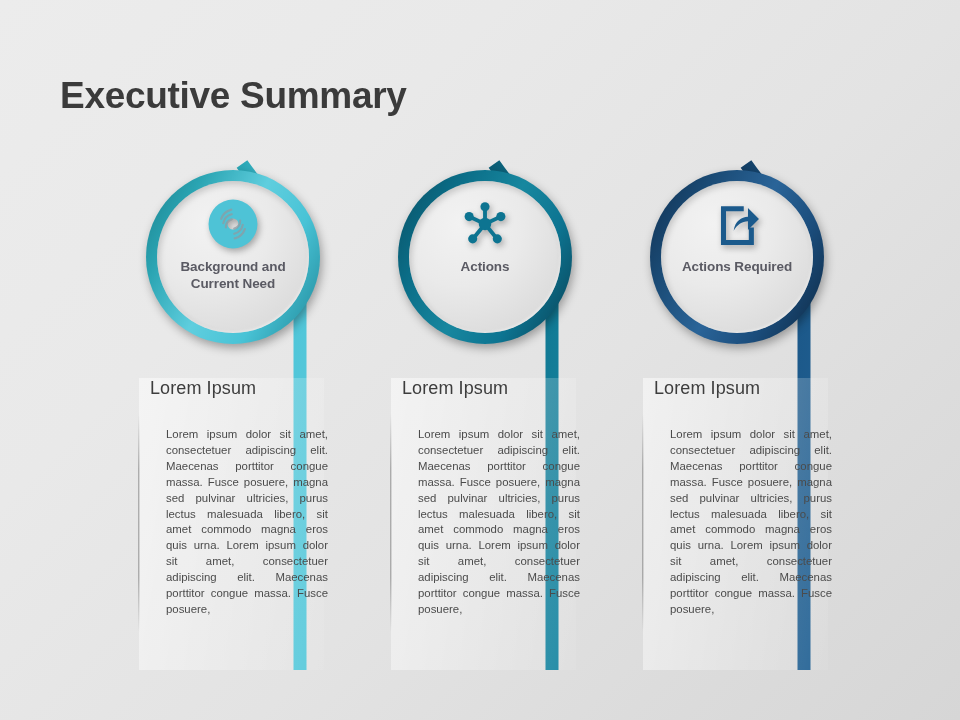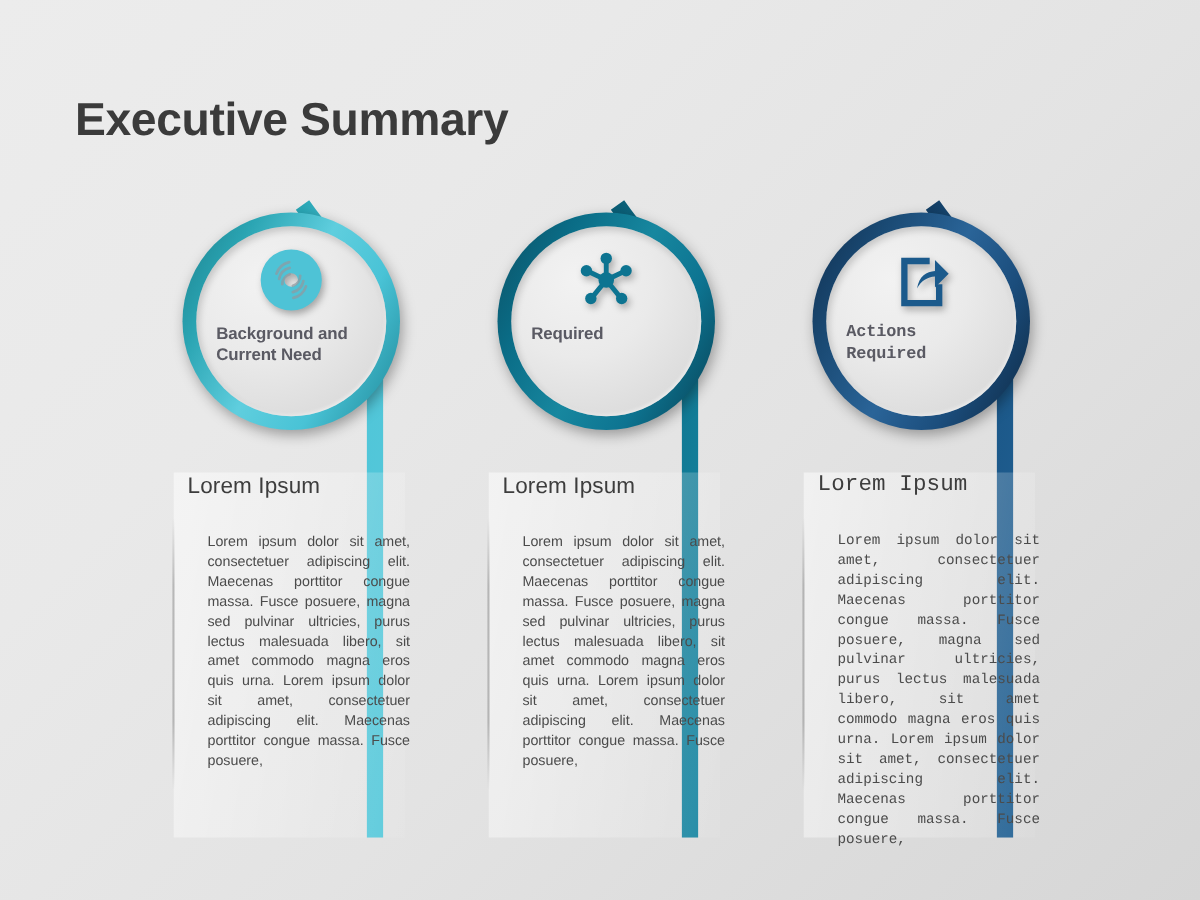--- a/index.html
+++ b/index.html
@@ -19,21 +19,21 @@
     color:#3b3b3b;
     letter-spacing:-0.3px;
     white-space:nowrap;
     margin-top:29px;
   }
 
   
   .col{ position:absolute; top:0; width:260px; height:720px; }
   .col.c1{ left:124px; }
   .col.c2{ left:376px; }
-  .col.c3{ left:628px;font-family:Liberation Mono, monospace; }
+  .col.c3{ left:628px; }
 
   
   .tail{
     position:absolute;
     left:0; top:150px;
     width:260px; height:540px;
     pointer-events:none;
   }
   .tail svg{ display:block; overflow:visible; }
 
@@ -70,21 +70,21 @@
     display:flex; align-items:center; justify-content:center;
     filter: drop-shadow(2px 3px 3px rgba(0,0,0,.30));
   }
   .icon svg{ display:block; width:100%; height:100%; }
 
   .circle-label{
     margin-top:7px;
     font-size:13.5px;
     font-weight:bold;
     color:#5a5a63;
-    text-align:left;
+    text-align:center;
     line-height:1.28;
     width:120px;
     letter-spacing:-0.1px;
   }
 
   
   .panel{
     position:absolute;
     left:14px; top:378px;
     width:186px;
@@ -201,21 +201,21 @@
             <g fill="#0d7491">
               <circle cx="32" cy="32" r="7.4"></circle>
               <circle cx="32" cy="11.5" r="5.4"></circle>
               <circle cx="13.2" cy="23.2" r="5.4"></circle>
               <circle cx="50.8" cy="23.2" r="5.4"></circle>
               <circle cx="17.4" cy="49.6" r="5.4"></circle>
               <circle cx="46.6" cy="49.6" r="5.4"></circle>
             </g>
           </svg>
         </div>
-        <div class="circle-label">Required</div>
+        <div class="circle-label">Actions</div>
       </div>
     </div>
   </div>
 
   <div class="panel">
     <div class="panel-bg"></div>
     <div class="panel-title">Lorem Ipsum</div>
     <div class="panel-body">Lorem ipsum dolor sit amet, consectetuer adipiscing elit. Maecenas porttitor congue massa. Fusce posuere, magna sed pulvinar ultricies, purus lectus malesuada libero, sit amet commodo magna eros quis urna. Lorem ipsum dolor sit amet, consectetuer adipiscing elit. Maecenas porttitor congue massa. Fusce posuere,</div>
   </div>
 </div>

